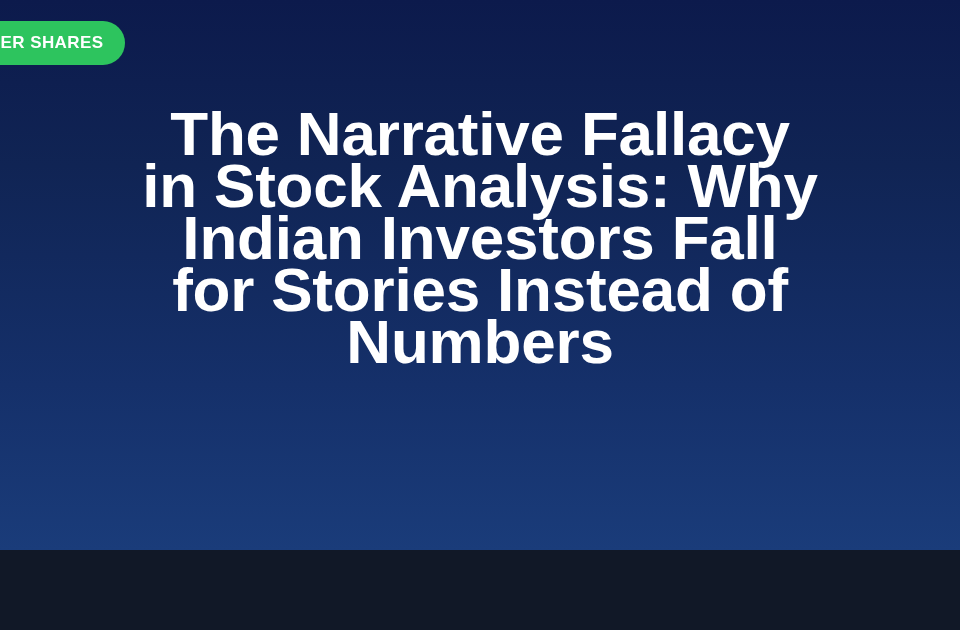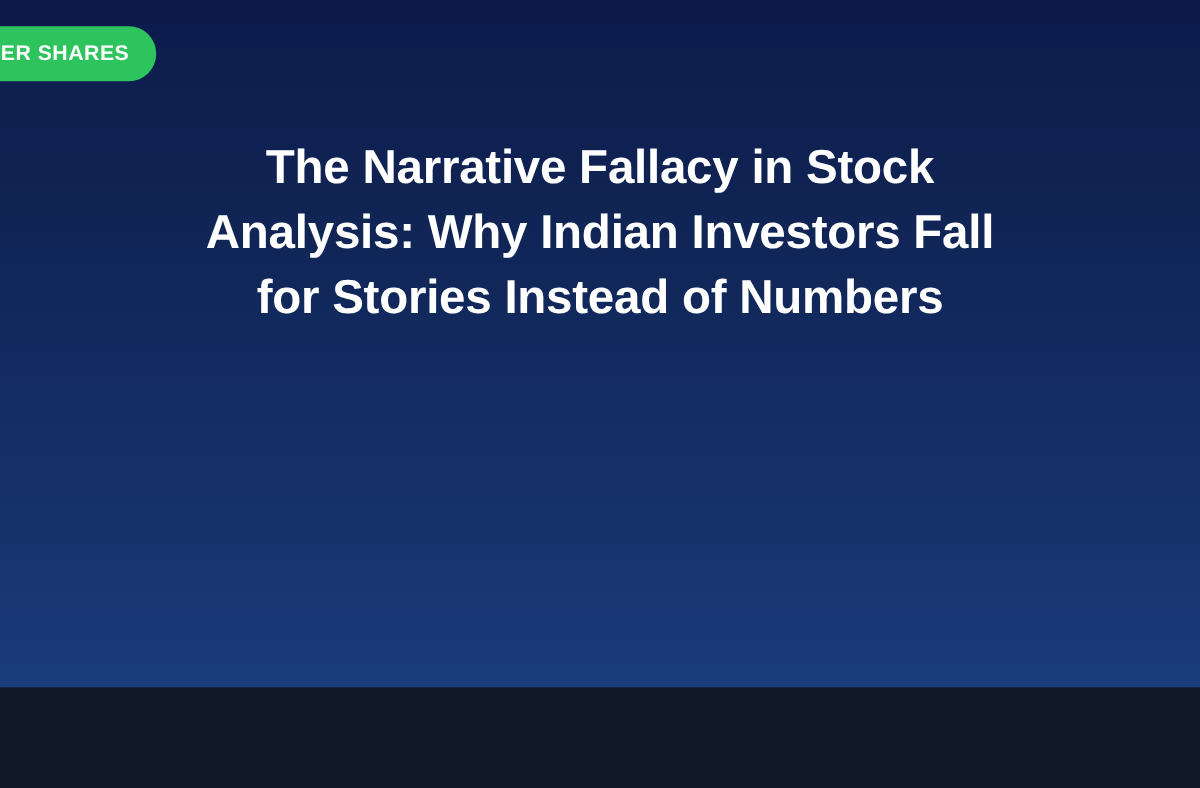--- a/index.html
+++ b/index.html
@@ -60,21 +60,21 @@
     left: 0;
     top: 108px;
     width: 960px;
     padding: 0 140px;
     box-sizing: border-box;
     text-align: center;
   }
   .headline {
     margin: 0;
     color: #ffffff;
-    font-size: 38px;
+    font-size: 62px;
     font-weight: bold;
     line-height: 52px;
     letter-spacing: -0.2px;
     font-family: "Liberation Sans", sans-serif;
   }
 
   
   .footer {
     position: absolute;
     left: 0;

